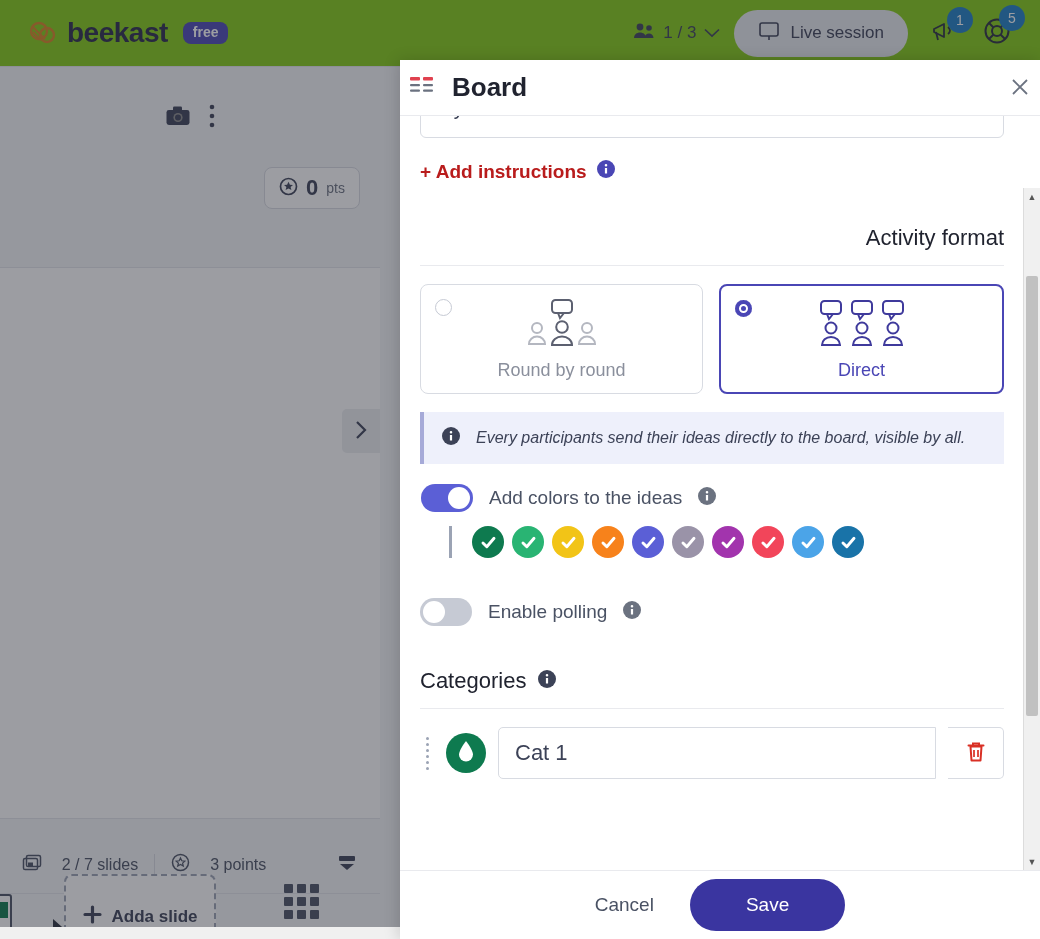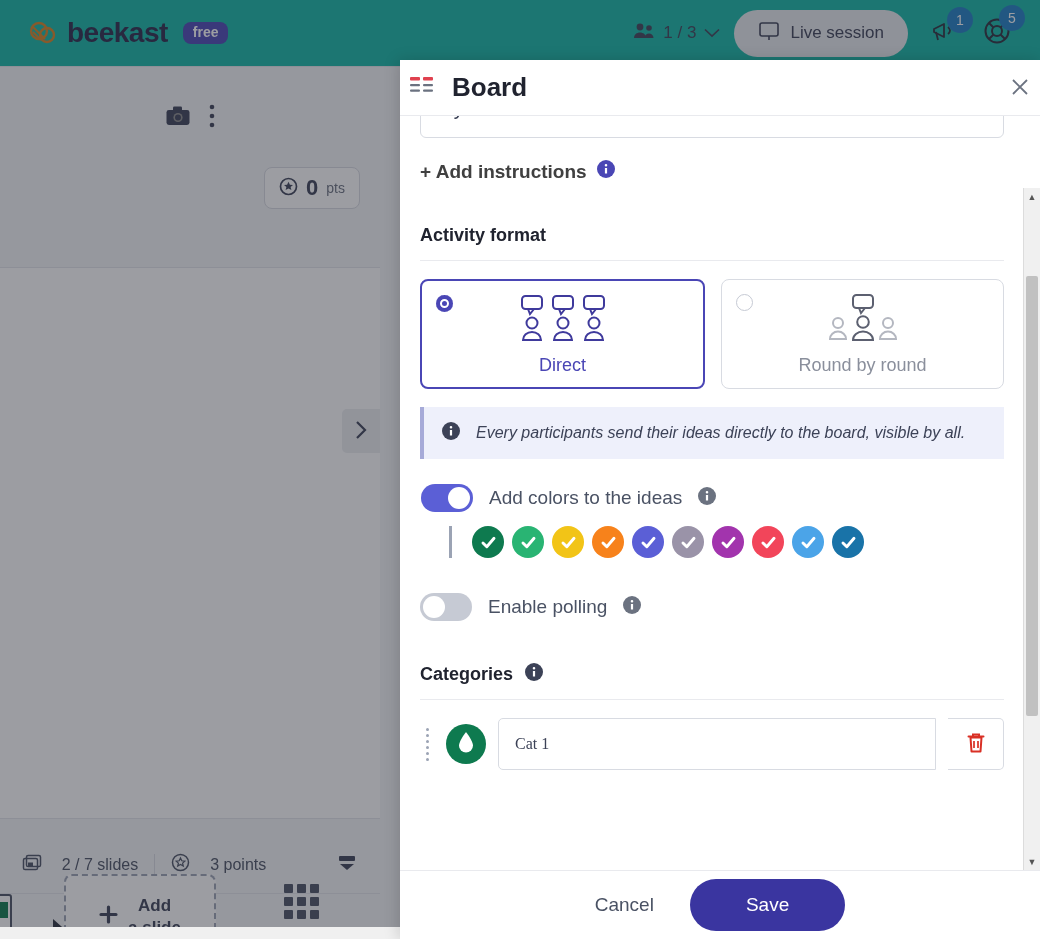--- a/index.html
+++ b/index.html
@@ -11,21 +11,21 @@
   }
   #root { position: relative; width: 1040px; height: 939px; }
 
   
   .app { position: absolute; inset: 0; background: #f4f5f7; }
   .dim-overlay { position: absolute; inset: 0; background: rgba(40,42,52,0.46); z-index: 40; }
 
   
   .app-header {
     position: absolute; left: 0; top: 0; width: 1040px; height: 67px;
-    background: #14b8a6; border-bottom: 1px solid #e3e5ea;
+    background: #84cc16; border-bottom: 1px solid #e3e5ea;
     display: flex; align-items: center; padding: 0 14px;
   }
   .brand { display: flex; align-items: center; gap: 9px; margin-left: 14px; }
   .brand-logo { width: 30px; height: 30px; }
   .brand-name { font-size: 28px; font-weight: 700; color: #2a2a4a; letter-spacing: -0.5px; }
   .brand-badge {
     background: #4a46b5; color: #fff; font-size: 14px; font-weight: 600;
     border-radius: 8px; padding: 3px 10px 5px; margin-left: 6px; line-height: 1;
   }
   .header-center { margin-left: auto; display: flex; align-items: center; gap: 14px; }
@@ -85,21 +85,21 @@
     width: 18px; height: 45px; border: 2px solid #4a5264; background: #fff;
     margin-left: -6px; border-radius: 3px; position: relative; overflow: hidden;
   }
   .thumb-mini::after { content:""; position:absolute; left:4px; top:6px; width:8px; height:16px; background:#0c7a4d; }
   .strip-gap { width: 52px; }
   .add-slide {
     width: 152px; height: 86px; border: 2px dashed #9ba3b4; border-radius: 8px;
     background: #fff; display: flex; align-items: center; justify-content: center; gap: 10px;
     cursor: pointer; color: #3c4257; font-size: 17px; font-weight: 600;
   }
-  .add-slide-lines { display: flex; flex-direction: column; line-height: 1.25; }
+  .add-slide-lines { display: flex; flex-direction: row; line-height: 1.25; }
   .organize {
     margin-left: 30px; width: 110px; display: flex; flex-direction: column;
     align-items: center; gap: 10px; color: #3c4257; font-size: 17px; cursor: pointer;
   }
   .dots-grid { display: grid; grid-template-columns: repeat(3, 9px); gap: 4px; }
   .dots-grid i { width: 9px; height: 9px; background: #4a5264; display: block; border-radius: 1px; }
   .cursor-arrow { position: absolute; left: 52px; top: 918px; z-index: 5; }
 
   
   .modal {
@@ -121,25 +121,25 @@
     border: 1px solid #d8dbe2; border-radius: 6px; height: 60px;
     display: flex; align-items: center; padding: 0 16px; background: #fff;
   }
   .title-input {
     border: none; outline: none; flex: 1; font-size: 20px; color: #3c4257;
     font-family: "Liberation Sans", sans-serif; background: transparent;
   }
   .char-count { font-size: 16px; color: #8b92a3; }
   .add-instructions {
     margin-top: 22px; background: none; border: none; cursor: pointer;
-    color: #404040; font-size: 19px; font-weight: 600;
+    color: #b91c1c; font-size: 19px; font-weight: 600;
     display: flex; align-items: center; gap: 10px; font-family: "Liberation Sans", sans-serif;
   }
 
-  .section-title { font-size: 18px; font-weight: 700; color: #20232f; margin-top: 42px; }
+  .section-title { font-size: 22px; font-weight: 400; color: #20232f; margin-top: 42px; text-align: right; }
   .section-rule { height: 1px; background: #e9eaee; margin-top: 14px; }
 
   .format-row { display: flex; gap: 16px; margin-top: 18px; }
   .format-card {
     flex: 1; height: 110px; border: 1px solid #d8dbe2; border-radius: 8px;
     position: relative; display: flex; flex-direction: column;
     align-items: center; justify-content: center; gap: 8px; cursor: pointer; background: #fff;
   }
   .format-card.selected { border: 2px solid #4a46b5; }
   .fmt-radio {
@@ -171,21 +171,21 @@
     width: 32px; height: 32px; border-radius: 50%;
     display: flex; align-items: center; justify-content: center; cursor: pointer;
   }
   .swatch svg { width: 17px; height: 17px; }
 
   .cat-row { display: flex; align-items: center; gap: 12px; margin-top: 18px; }
   .drag-handle { width: 14px; display: flex; flex-direction: column; gap: 3px; cursor: grab; }
   .drag-handle i { width: 3px; height: 3px; background: #9ba3b4; border-radius: 50%; display: block; margin: 0 auto; }
   .cat-color { width: 40px; height: 40px; border-radius: 50%; display: flex; align-items: center; justify-content: center; cursor: pointer; flex-shrink: 0; }
   .cat-input-wrap { flex: 1; border: 1px solid #d8dbe2; border-radius: 5px 0 0 5px; height: 52px; display: flex; align-items: center; padding: 0 16px; }
-  .cat-input { border: none; outline: none; flex: 1; font-size: 16px; color: #3c4257; background: transparent; font-family: Liberation Serif, serif; }
+  .cat-input { border: none; outline: none; flex: 1; font-size: 22px; color: #3c4257; background: transparent; font-family: Liberation Sans, sans-serif; }
   .cat-del {
     width: 56px; height: 52px; border: 1px solid #d8dbe2; border-left: none;
     border-radius: 0 5px 5px 0; background: #fff; cursor: pointer;
     display: flex; align-items: center; justify-content: center; color: #d93025;
   }
 
   
   .highlight-card {
     position: absolute; left: 407px; top: 468px; width: 605px; height: 112px;
     background: #fff; z-index: 60; padding: 16px 14px;
@@ -442,20 +442,40 @@
                 <circle cx="9" cy="9" r="9" fill="#4a46b5"></circle>
                 <path d="M9 4 a1.3 1.3 0 1 1 0 2.6 a1.3 1.3 0 1 1 0-2.6 M7.9 8 h2.2 v5.6 h-2.2z" fill="#fff"></path>
               </svg>
           </span>
         </button>
 
         <div class="section-title">Activity format</div>
         <div class="section-rule"></div>
 
         <div class="format-row">
+          <div class="format-card">
+            <span class="fmt-radio"></span>
+            <span>
+              <svg width="74" height="50" viewBox="0 0 74 50">
+                <g fill="none" stroke="#b4b7c0" stroke-width="2">
+                  <circle cx="12" cy="30" r="5"></circle>
+                    <path d="M4 46 a8 7.5 0 0 1 16 0 z"></path>
+                  <circle cx="62" cy="30" r="5"></circle>
+                    <path d="M54 46 a8 7.5 0 0 1 16 0 z"></path>
+                </g>
+                <g fill="none" stroke="#5c6070" stroke-width="2">
+                  <rect x="27" y="2" width="20" height="13" rx="3.5"></rect>
+                    <path d="M33 15 L35 20 L39 15"></path>
+                  <circle cx="37" cy="29" r="5.8"></circle>
+                    <path d="M27 47 a10 8.5 0 0 1 20 0 z"></path>
+                </g>
+              </svg>
+            </span>
+            <span class="fmt-label">Round by round</span>
+          </div>
           <div class="format-card selected">
             <span class="fmt-radio"></span>
             <span>
               <svg width="96" height="50" viewBox="0 0 96 50">
                 <g fill="none" stroke="#3f3a9c" stroke-width="2">
                   <rect x="7" y="3" width="20" height="13" rx="3.5"></rect>
                     <path d="M13 16 L15 21 L19 16"></path>
                   <rect x="38" y="3" width="20" height="13" rx="3.5"></rect>
                     <path d="M44 16 L46 21 L50 16"></path>
                   <rect x="69" y="3" width="20" height="13" rx="3.5"></rect>
@@ -463,40 +483,20 @@
                   <circle cx="17" cy="30" r="5.5"></circle>
                     <path d="M8 47 a9 8 0 0 1 18 0 z"></path>
                   <circle cx="48" cy="30" r="5.5"></circle>
                     <path d="M39 47 a9 8 0 0 1 18 0 z"></path>
                   <circle cx="79" cy="30" r="5.5"></circle>
                     <path d="M70 47 a9 8 0 0 1 18 0 z"></path>
                 </g>
               </svg>
             </span>
             <span class="fmt-label">Direct</span>
-          </div>
-          <div class="format-card">
-            <span class="fmt-radio"></span>
-            <span>
-              <svg width="74" height="50" viewBox="0 0 74 50">
-                <g fill="none" stroke="#b4b7c0" stroke-width="2">
-                  <circle cx="12" cy="30" r="5"></circle>
-                    <path d="M4 46 a8 7.5 0 0 1 16 0 z"></path>
-                  <circle cx="62" cy="30" r="5"></circle>
-                    <path d="M54 46 a8 7.5 0 0 1 16 0 z"></path>
-                </g>
-                <g fill="none" stroke="#5c6070" stroke-width="2">
-                  <rect x="27" y="2" width="20" height="13" rx="3.5"></rect>
-                    <path d="M33 15 L35 20 L39 15"></path>
-                  <circle cx="37" cy="29" r="5.8"></circle>
-                    <path d="M27 47 a10 8.5 0 0 1 20 0 z"></path>
-                </g>
-              </svg>
-            </span>
-            <span class="fmt-label">Round by round</span>
           </div>
         </div>
 
         <div class="info-banner">
           <span>
             <svg width="18" height="18" viewBox="0 0 18 18">
                 <circle cx="9" cy="9" r="9" fill="#3c4257"></circle>
                 <path d="M9 4 a1.3 1.3 0 1 1 0 2.6 a1.3 1.3 0 1 1 0-2.6 M7.9 8 h2.2 v5.6 h-2.2z" fill="#fff"></path>
               </svg>
           </span>

